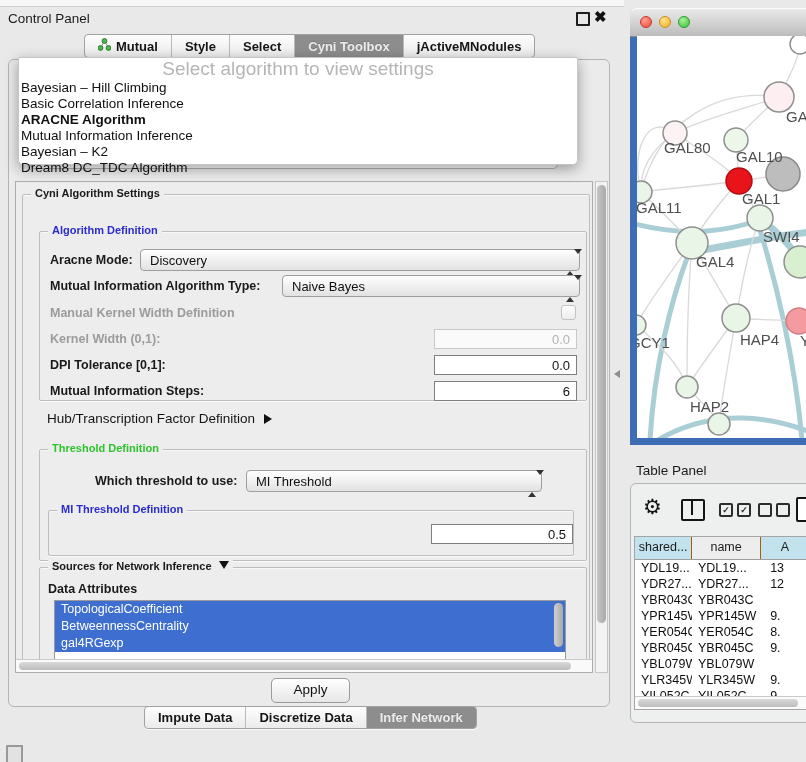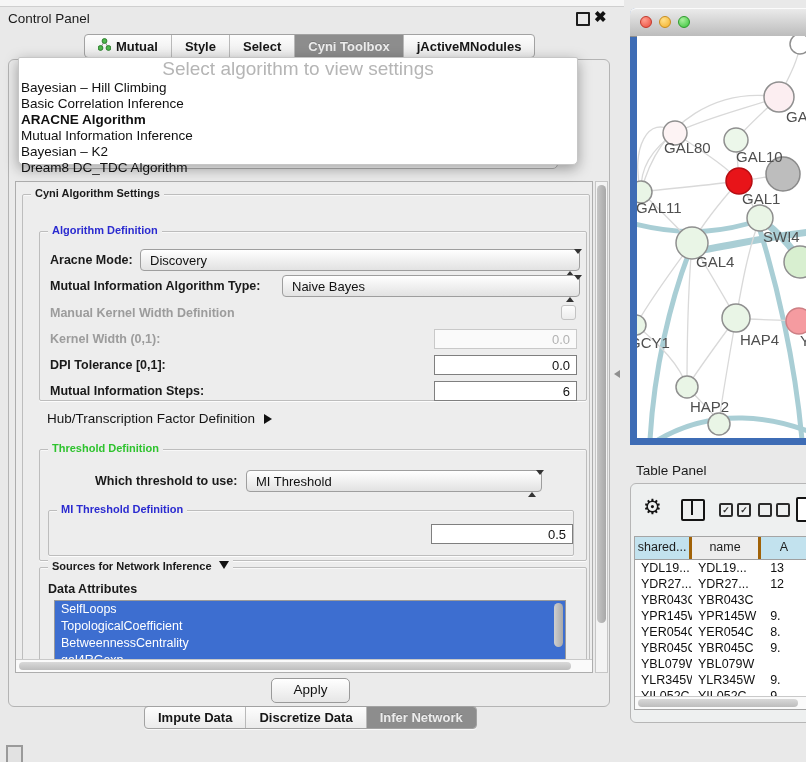--- a/index.html
+++ b/index.html
@@ -90,21 +90,21 @@
   .tp-toolbar{position:absolute;left:0;top:8px;width:100%;height:40px;}
   .gear{position:absolute;left:12px;top:3px;font-size:21px;color:#141414;}
   .col-icon{position:absolute;left:50px;top:7px;width:20px;height:18px;border:2px solid #141414;border-radius:2px;}
   .col-icon:before{content:"";position:absolute;left:8px;top:0;width:2px;height:14px;background:#141414;}
   .cb{position:absolute;top:11px;width:10px;height:10px;border:2px solid #2c2c2c;border-radius:2px;font-size:9px;
       line-height:10px;text-align:center;color:#2c2c2c;font-weight:bold;}
   .page-icon{position:absolute;left:165px;top:5px;width:16px;height:21px;border:2px solid #141414;border-radius:2px;background:#fff;}
   .table-box{position:absolute;left:3px;top:52px;right:-2px;height:172px;border:1px solid #a5a5a5;
              background:#fff;overflow:hidden;}
   .thead{display:flex;height:22px;border-bottom:1px solid #9f9f9f;}
-  .th{box-sizing:border-box;border-right:3px solid #a16207;font-size:12.5px;color:#1d1d1d;
+  .th{box-sizing:border-box;border-right:1px solid #a16207;font-size:12.5px;color:#1d1d1d;
       text-align:center;line-height:21px;background:#ededed;overflow:hidden;white-space:nowrap;}
   .th.hl{background:#c2e2ee;}
   .tr{display:flex;height:16px;}
   .td{box-sizing:border-box;font-size:12.5px;color:#101010;line-height:16px;padding-left:6px;
       overflow:hidden;white-space:nowrap;}
   .corner-box{left:6px;top:745px;width:13px;height:16px;border:2px solid #9a9a9a;background:#e2e2e2;}
 </style>
 </head>
 <body>
 
@@ -189,21 +189,20 @@
           <div class="group" style="left:8px;top:60px;width:524px;height:44px;">
             <span class="legend" style="color:#2b2bd0;">MI Threshold Definition</span>
             <div class="field" style="left:382px;top:13px;width:142px;">0.5</div>
           </div>
         </div>
 
         <div class="group" style="left:16px;top:372px;width:546px;height:112px;">
           <span class="legend" style="color:#1a1a1a;"><span>Sources for Network Inference</span><span class="arrow-down"></span></span>
           <div class="lbl" style="left:8px;top:14px;">Data Attributes</div>
           <div class="attr-list" style="left:14px;top:32px;width:512px;height:70px;" id="attr-list">
-            <div class="attr-item" style="background: rgb(61, 110, 208);">SelfLoops</div>
               <div class="attr-item" style="background: rgb(61, 110, 208);">TopologicalCoefficient</div>
               <div class="attr-item" style="background: rgb(61, 110, 208);">BetweennessCentrality</div>
               <div class="attr-item" style="background: rgb(61, 110, 208);">gal4RGexp</div>
               <div class="attr-scroll"></div>
           </div>
         </div>
       </div>
 
       <div class="hscroll" style="width:576px;">
         <div class="thumb" style="width:552px;"></div>

